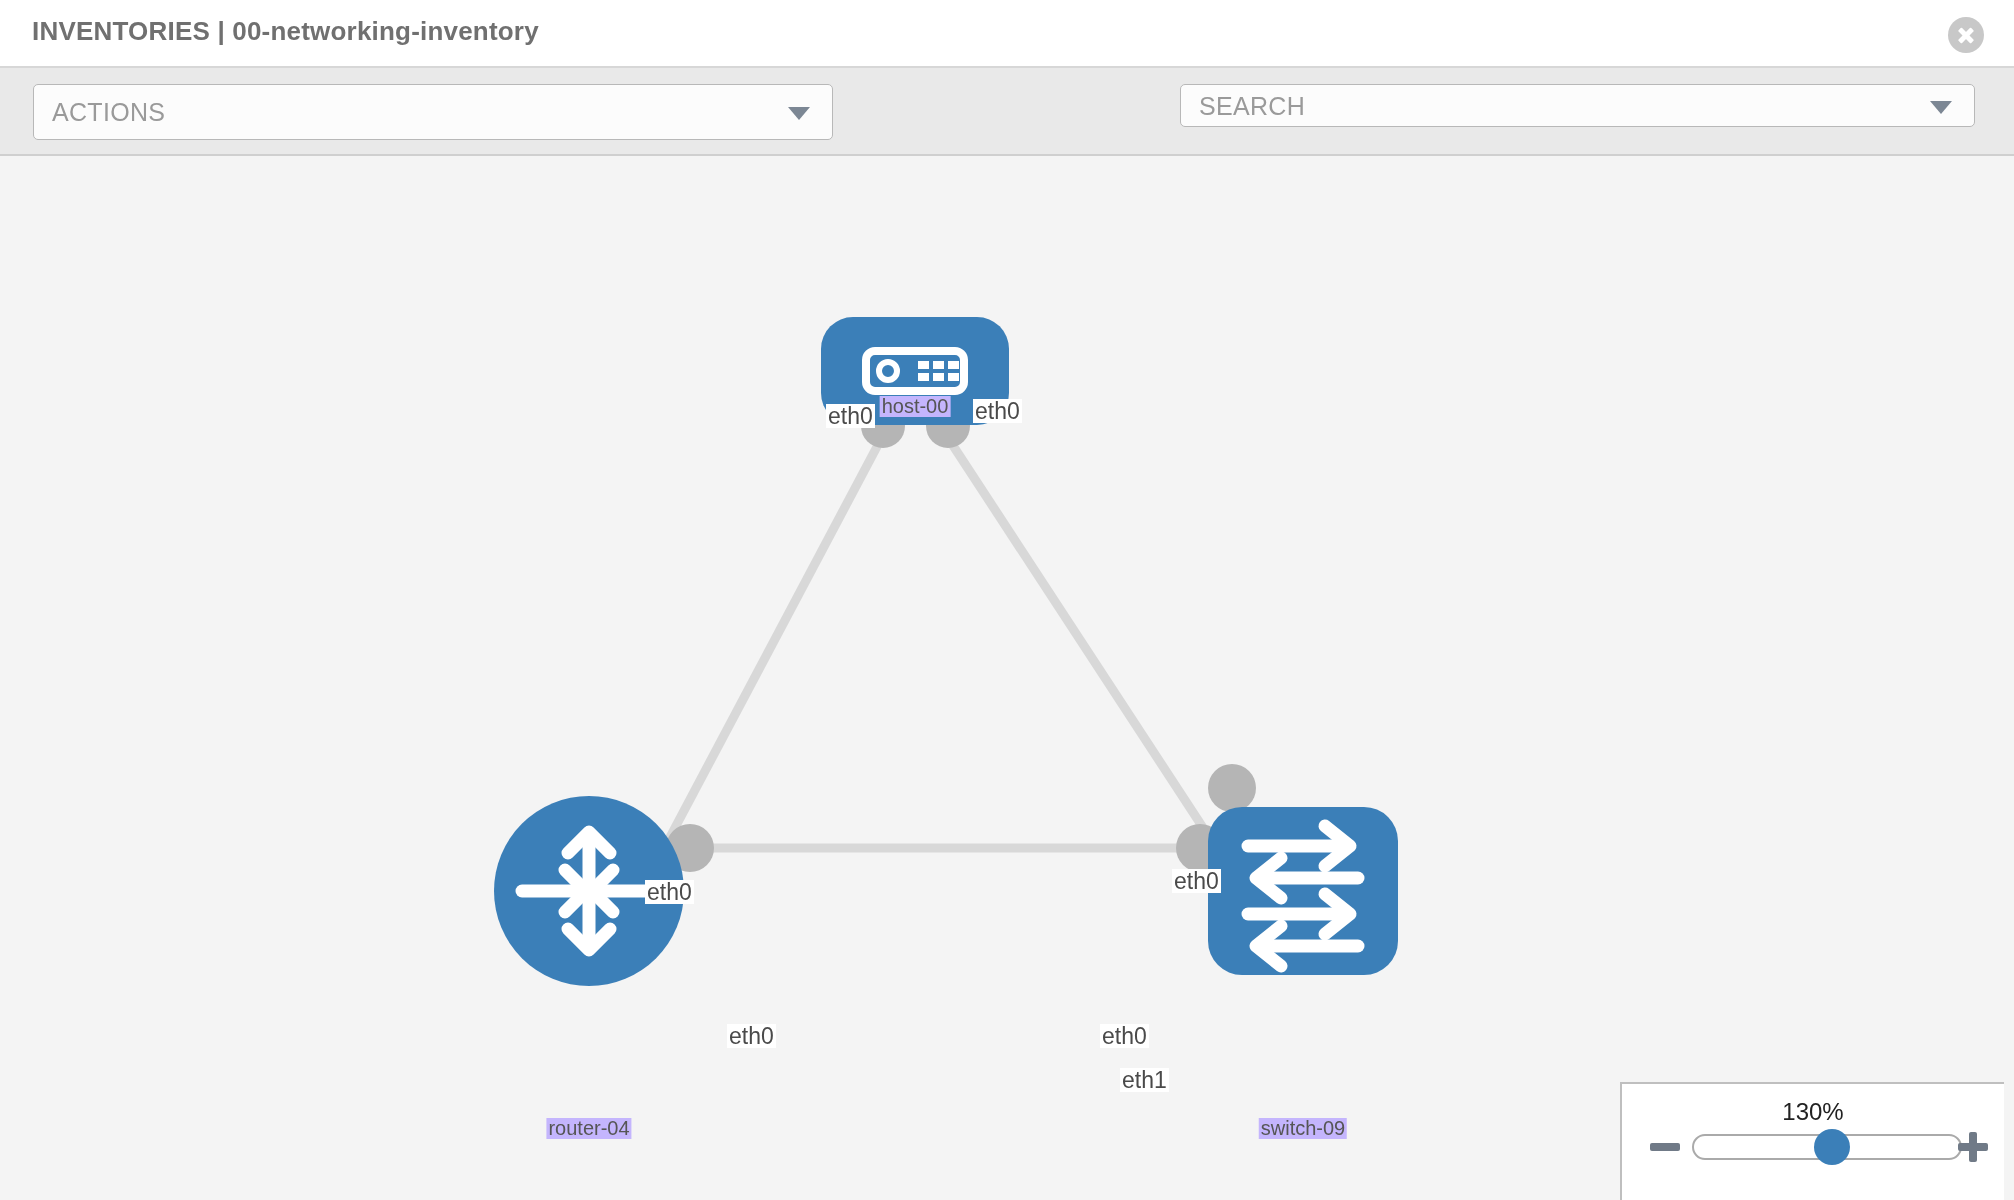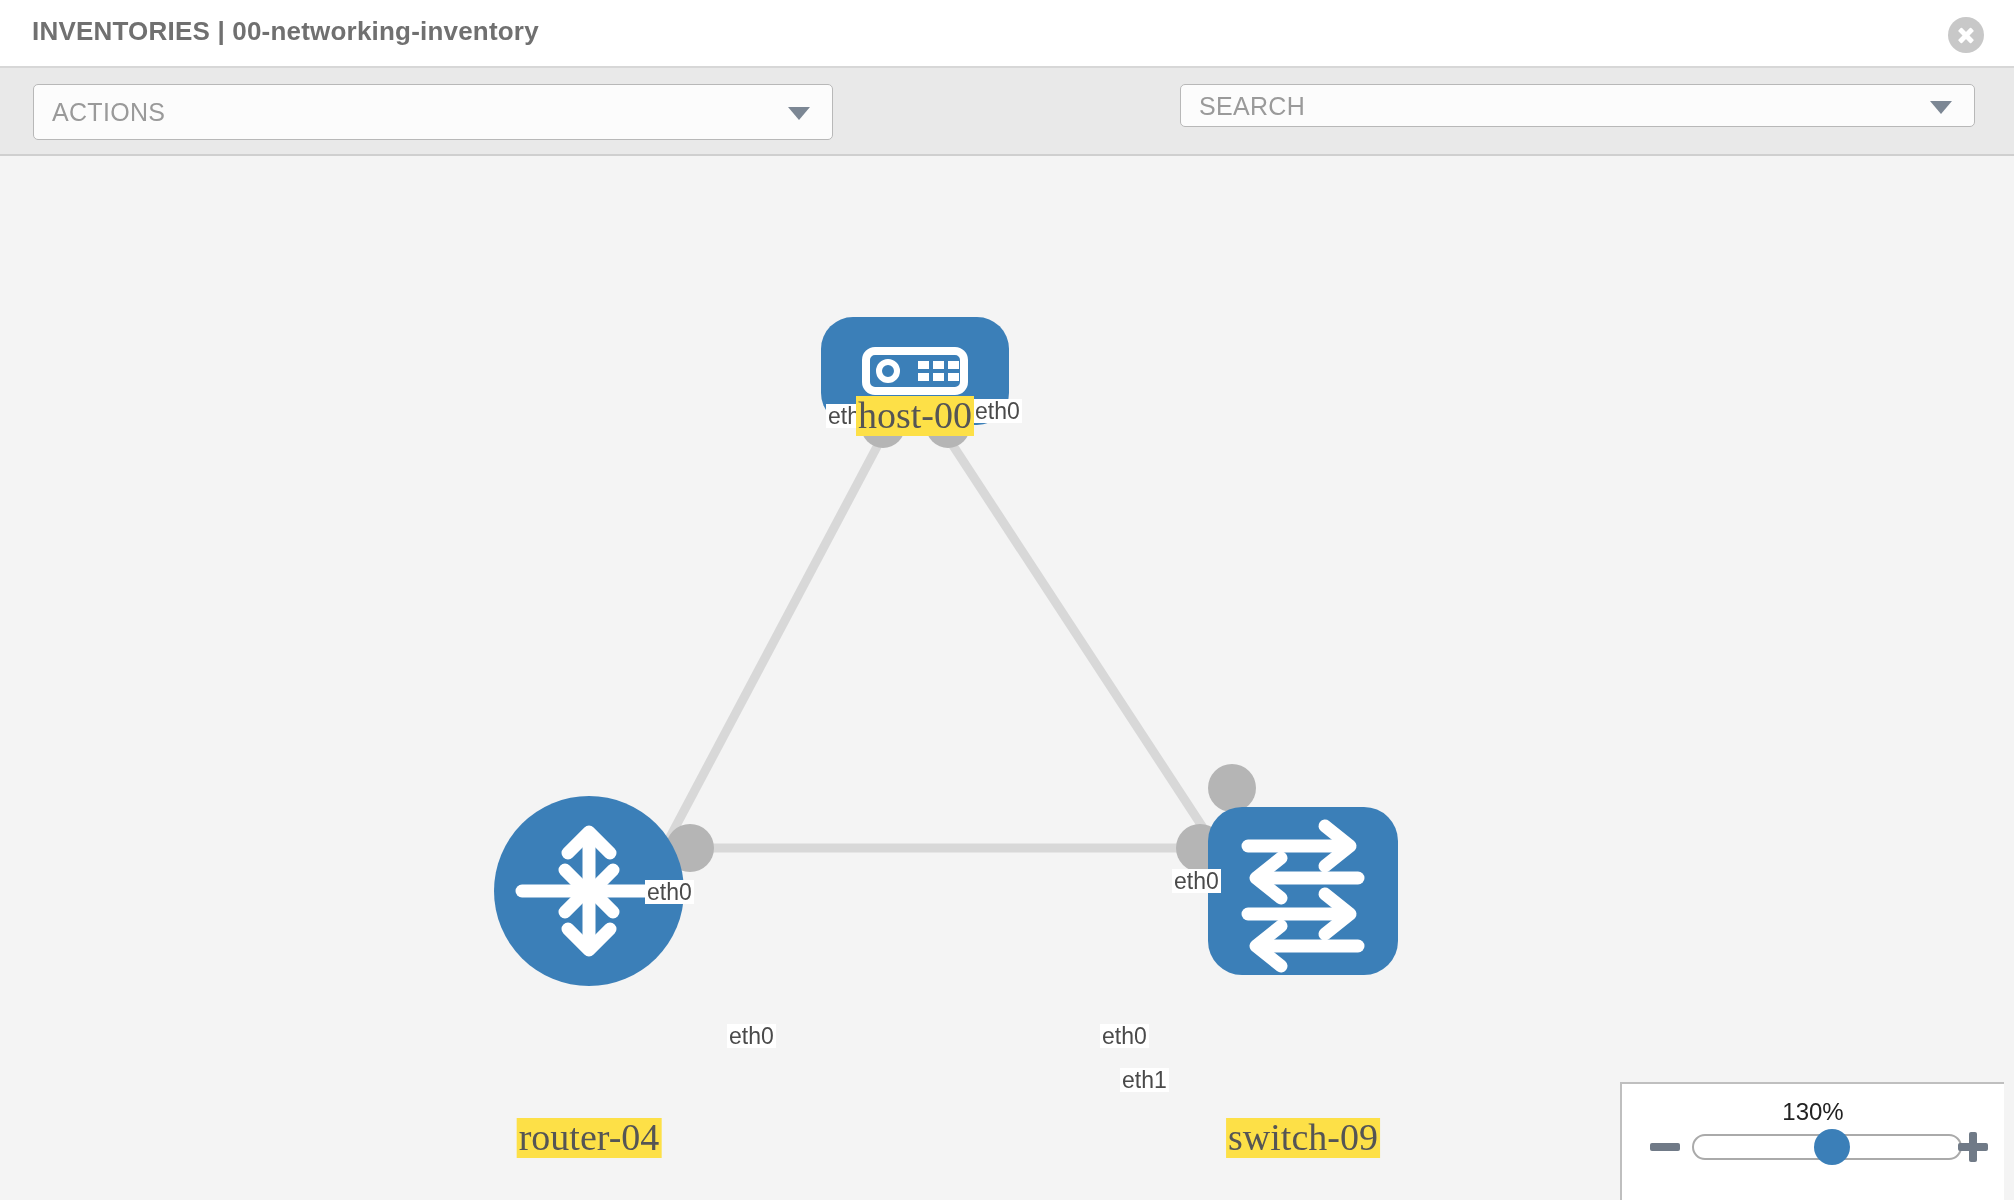--- a/index.html
+++ b/index.html
@@ -140,28 +140,27 @@
   .canvas > svg {
     position: absolute;
     left: 0; top: 0;
     width: 2014px;
     height: 1044px;
   }
 
   
   .node-label {
     position: absolute;
-    font-size: 38px;
+    font-size: 20px;
     color: #555555;
-    background: #fde047;
+    background: #c4b5fd;
     white-space: nowrap;
     transform: translateX(-50%);
     padding: 0 2px;
     line-height: 1.05;
-    font-family: Liberation Serif, serif;
   }
   .edge-label {
     position: absolute;
     font-size: 23px;
     color: #4a4a4a;
     background: #ffffff;
     white-space: nowrap;
     padding: 0 2px;
     line-height: 1.05;
   }

